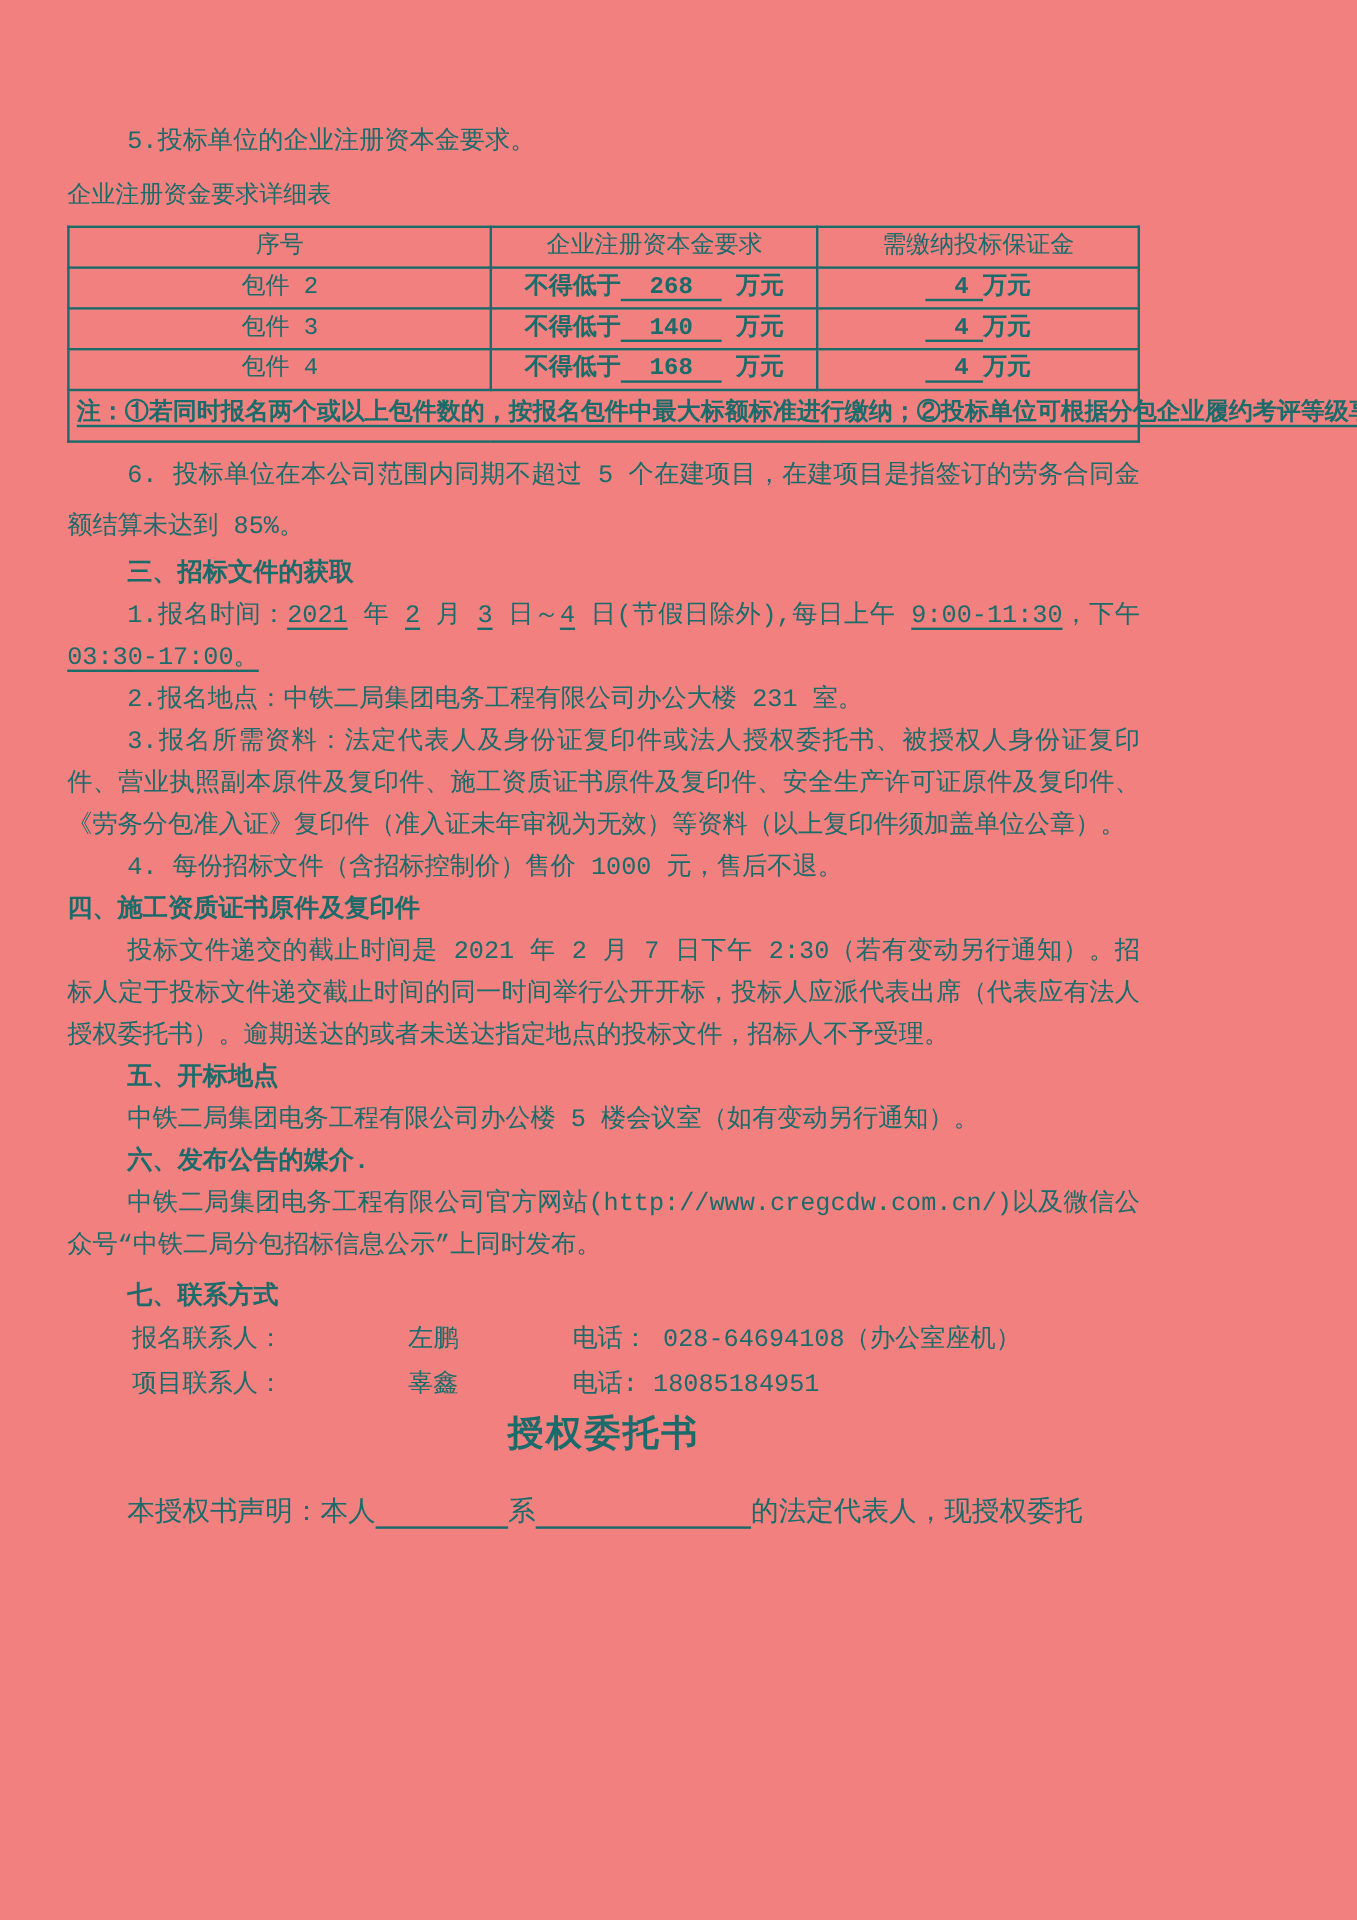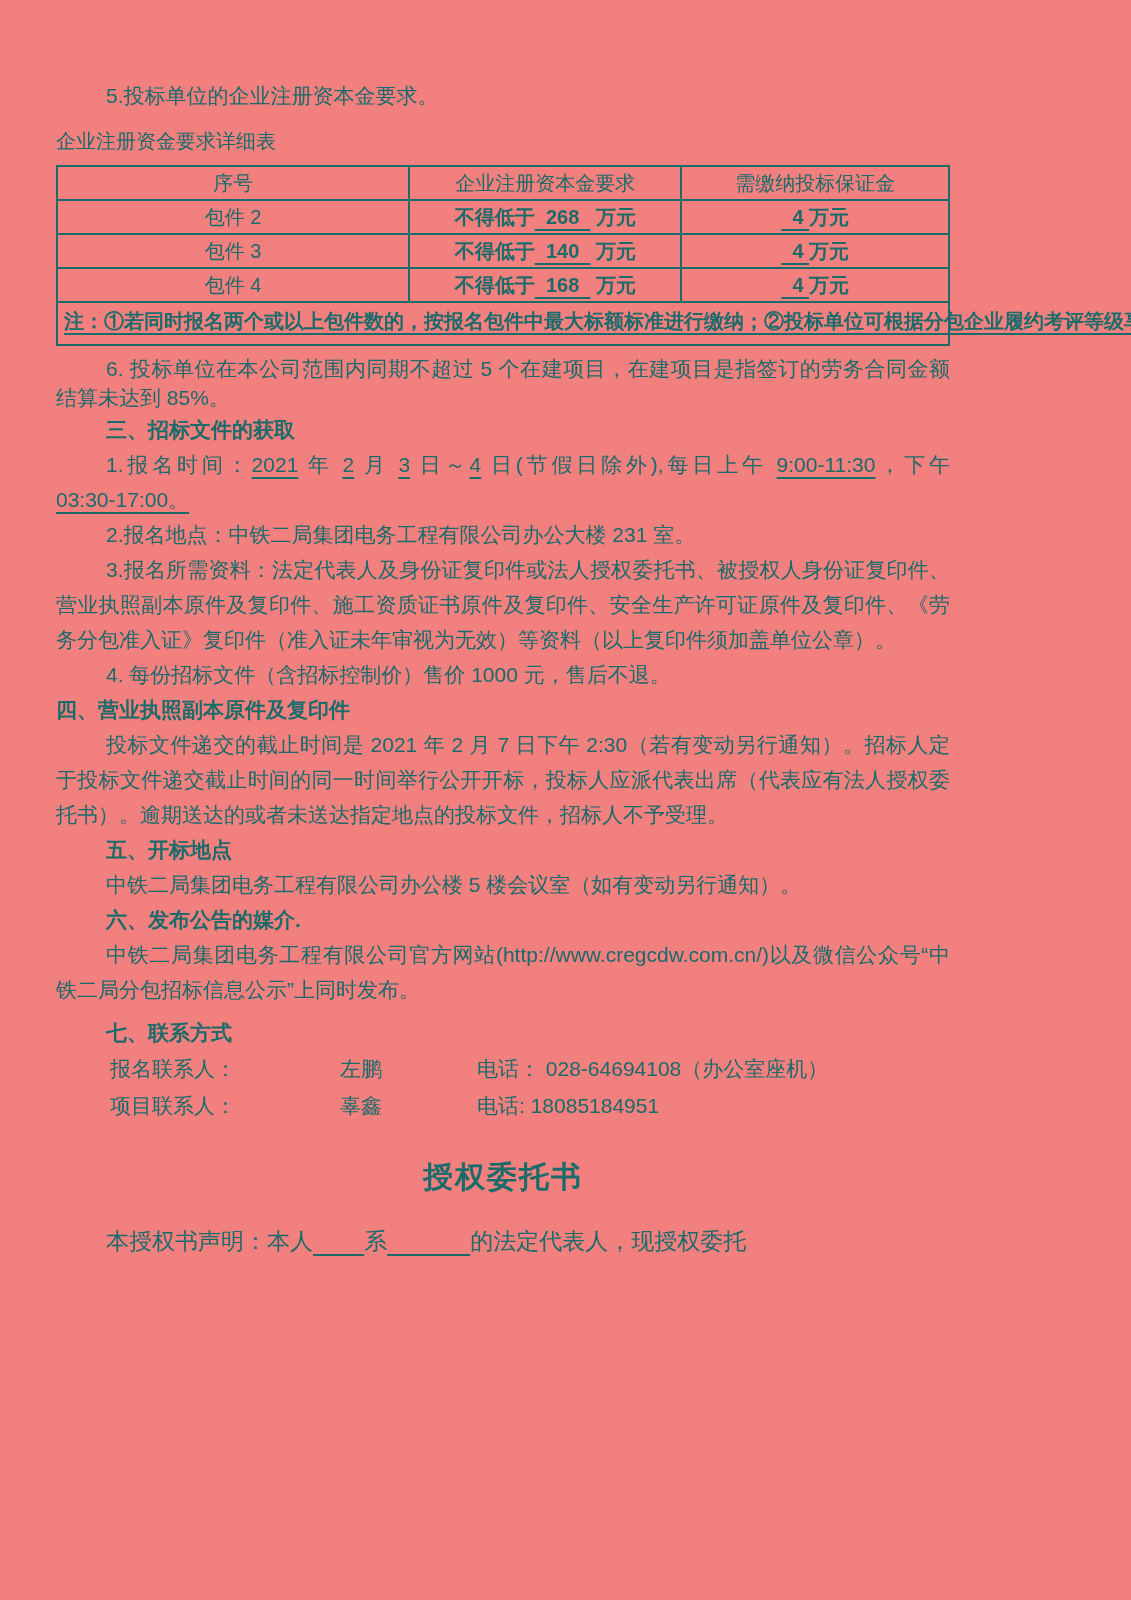--- a/index.html
+++ b/index.html
@@ -4,24 +4,24 @@
 <style>
   :root{
     --bg:#f1807e;
     --fg:#1b6b6b;
   }
   html,body{margin:0;padding:0;background:var(--bg);}
   .page{
     position:relative;
     width:1131px;height:1308px;
     box-sizing:border-box;
-    padding:78px 181px 0 56px;
+    padding:101px 181px 0 56px;
     background:var(--bg);
     color:var(--fg);
-    font-family:Liberation Sans, sans-serif;
+    font-family:Liberation Mono, monospace;
     font-size:21px;line-height:35px;
     overflow:hidden;
   }
   p{margin:0;text-align:justify;}
   .ind{text-indent:50px;}
   .h{font-weight:bold;}
   .u{text-decoration:underline;text-decoration-thickness:2px;text-underline-offset:5px;white-space:pre;}
   .tbl-title{text-align:left;font-size:20px;line-height:30px;margin-top:13px;text-indent:0;}
   table.req{width:100%;border-collapse:collapse;table-layout:fixed;margin:9px 0 8px;}
   table.req th,table.req td{
@@ -29,28 +29,28 @@
     text-align:center;vertical-align:middle;
     font-size:20px;line-height:28px;
     padding:2px 4px;font-weight:normal;
   }
   table.req col.w0{width:39.5%;} table.req col.w1{width:30.5%;} table.req col.w2{width:30%;}
   table.req td.c1,table.req td.c2{font-weight:bold;}
   table.req td.note{
     text-align:justify;font-weight:bold;
     line-height:31px;padding:3px 6px 7px;
   }
-  .p6{line-height:29px;}
+  .p6{line-height:42px;}
   .contact{display:flex;padding-left:54px;line-height:37px;}
   .c-label{width:230px;flex:none;}
   .c-name{width:137px;flex:none;}
   .c-phone{flex:1;}
   .sec7h{margin-top:8px;}
   .att{margin-top:48px;}
-  .doc-title{text-align:center;font-size:30px;font-weight:bold;line-height:40px;letter-spacing:2px;margin:33px 0 24px;text-indent:0;}
+  .doc-title{text-align:center;font-size:30px;font-weight:bold;line-height:40px;letter-spacing:2px;margin:4px 0 24px;text-indent:0;}
   .final{font-size:23px;line-height:40px;}
 </style>
 </head>
 <body>
 
 <div class="page">
 
   <p class="ind">5.投标单位的企业注册资本金要求。</p>
 
   <p class="tbl-title">企业注册资金要求详细表</p>
@@ -93,21 +93,21 @@
   </table>
 
   <p class="ind p6">6.  投标单位在本公司范围内同期不超过 5 个在建项目，在建项目是指签订的劳务合同金额结算未达到 85%。</p>
 
   <p class="h ind">三、招标文件的获取</p>
   <p class="ind"><span>1.报名时间：</span><span class="u">2021</span><span> 年 </span><span class="u">2</span><span> 月 </span><span class="u">3</span><span> 日～</span><span class="u">4</span><span> 日(节假日除外),每日上午 </span><span class="u">9:00-11:30</span><span>，下午 </span><span class="u">03:30-17:00。</span></p>
   <p class="ind">2.报名地点：中铁二局集团电务工程有限公司办公大楼 231 室。</p>
   <p class="ind">3.报名所需资料：法定代表人及身份证复印件或法人授权委托书、被授权人身份证复印件、营业执照副本原件及复印件、施工资质证书原件及复印件、安全生产许可证原件及复印件、《劳务分包准入证》复印件（准入证未年审视为无效）等资料（以上复印件须加盖单位公章）。</p>
   <p class="ind">4.  每份招标文件（含招标控制价）售价 1000 元，售后不退。</p>
 
-  <p class="h">四、营业执照副本原件及复印件</p>
+  <p class="h">四、施工资质证书原件及复印件</p>
   <p class="ind">投标文件递交的截止时间是 2021 年 2 月 7 日下午 2:30（若有变动另行通知）。招标人定于投标文件递交截止时间的同一时间举行公开开标，投标人应派代表出席（代表应有法人授权委托书）。逾期送达的或者未送达指定地点的投标文件，招标人不予受理。</p>
 
   <p class="h ind">五、开标地点</p>
   <p class="ind">中铁二局集团电务工程有限公司办公楼 5 楼会议室（如有变动另行通知）。</p>
 
   <p class="h ind">六、发布公告的媒介.</p>
   <p class="ind">中铁二局集团电务工程有限公司官方网站(http://www.cregcdw.com.cn/)以及微信公众号“中铁二局分包招标信息公示”上同时发布。</p>
 
   <p class="h ind sec7h">七、联系方式</p>
 

